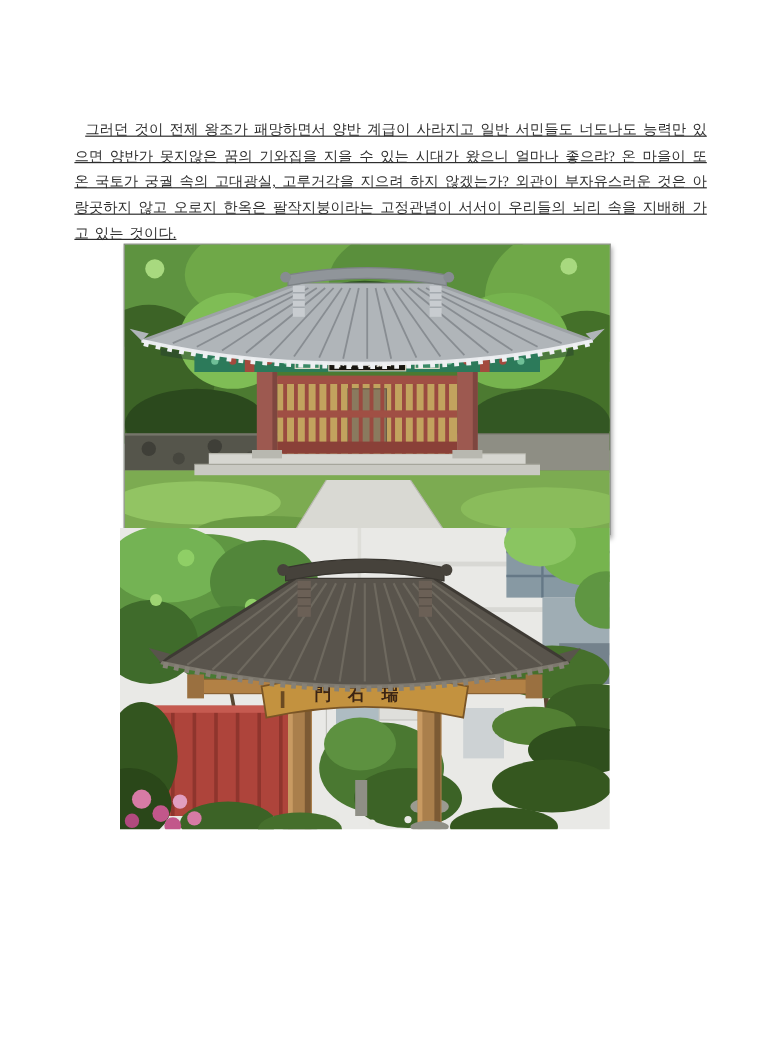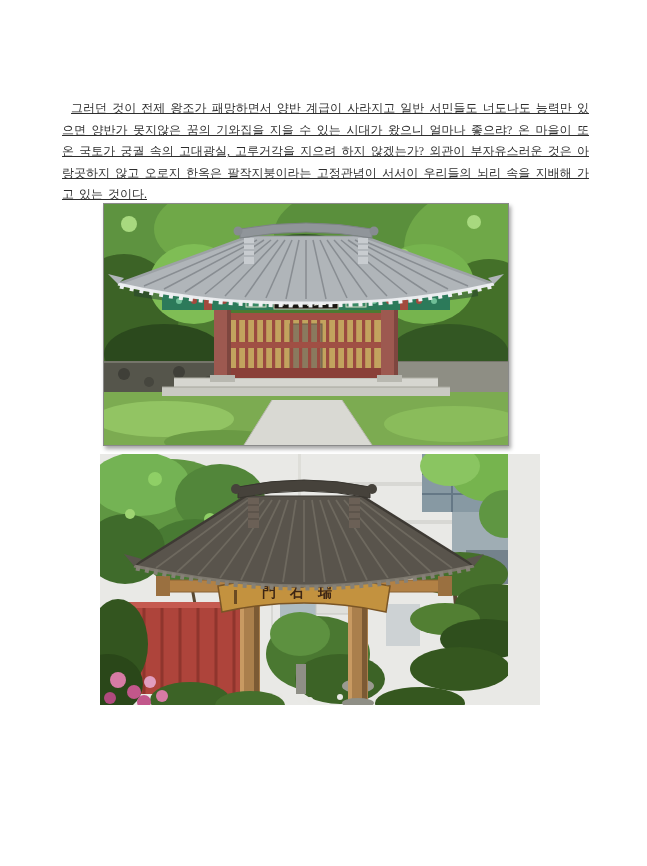--- a/index.html
+++ b/index.html
@@ -31,22 +31,22 @@
     top: 203px;
     width: 404px;
     height: 241px;
     border: 1px solid #8a8a8a;
     box-shadow: 2px 3px 4px rgba(0,0,0,0.35);
     background: #dfe8d5;
   }
   .photo-frame-2 {
     position: absolute;
     left: 100px;
-    top: 454px;
-    width: 440px;
+    top: 440px;
+    width: 408px;
     height: 251px;
     background: #e9e9e6;
   }
   .photo-frame-1 svg, .photo-frame-2 svg { display: block; }
   .caption {
     position: absolute;
     left: 103px;
     top: 704px;
     width: 456px;
     font-family: "DejaVu Sans", sans-serif;

